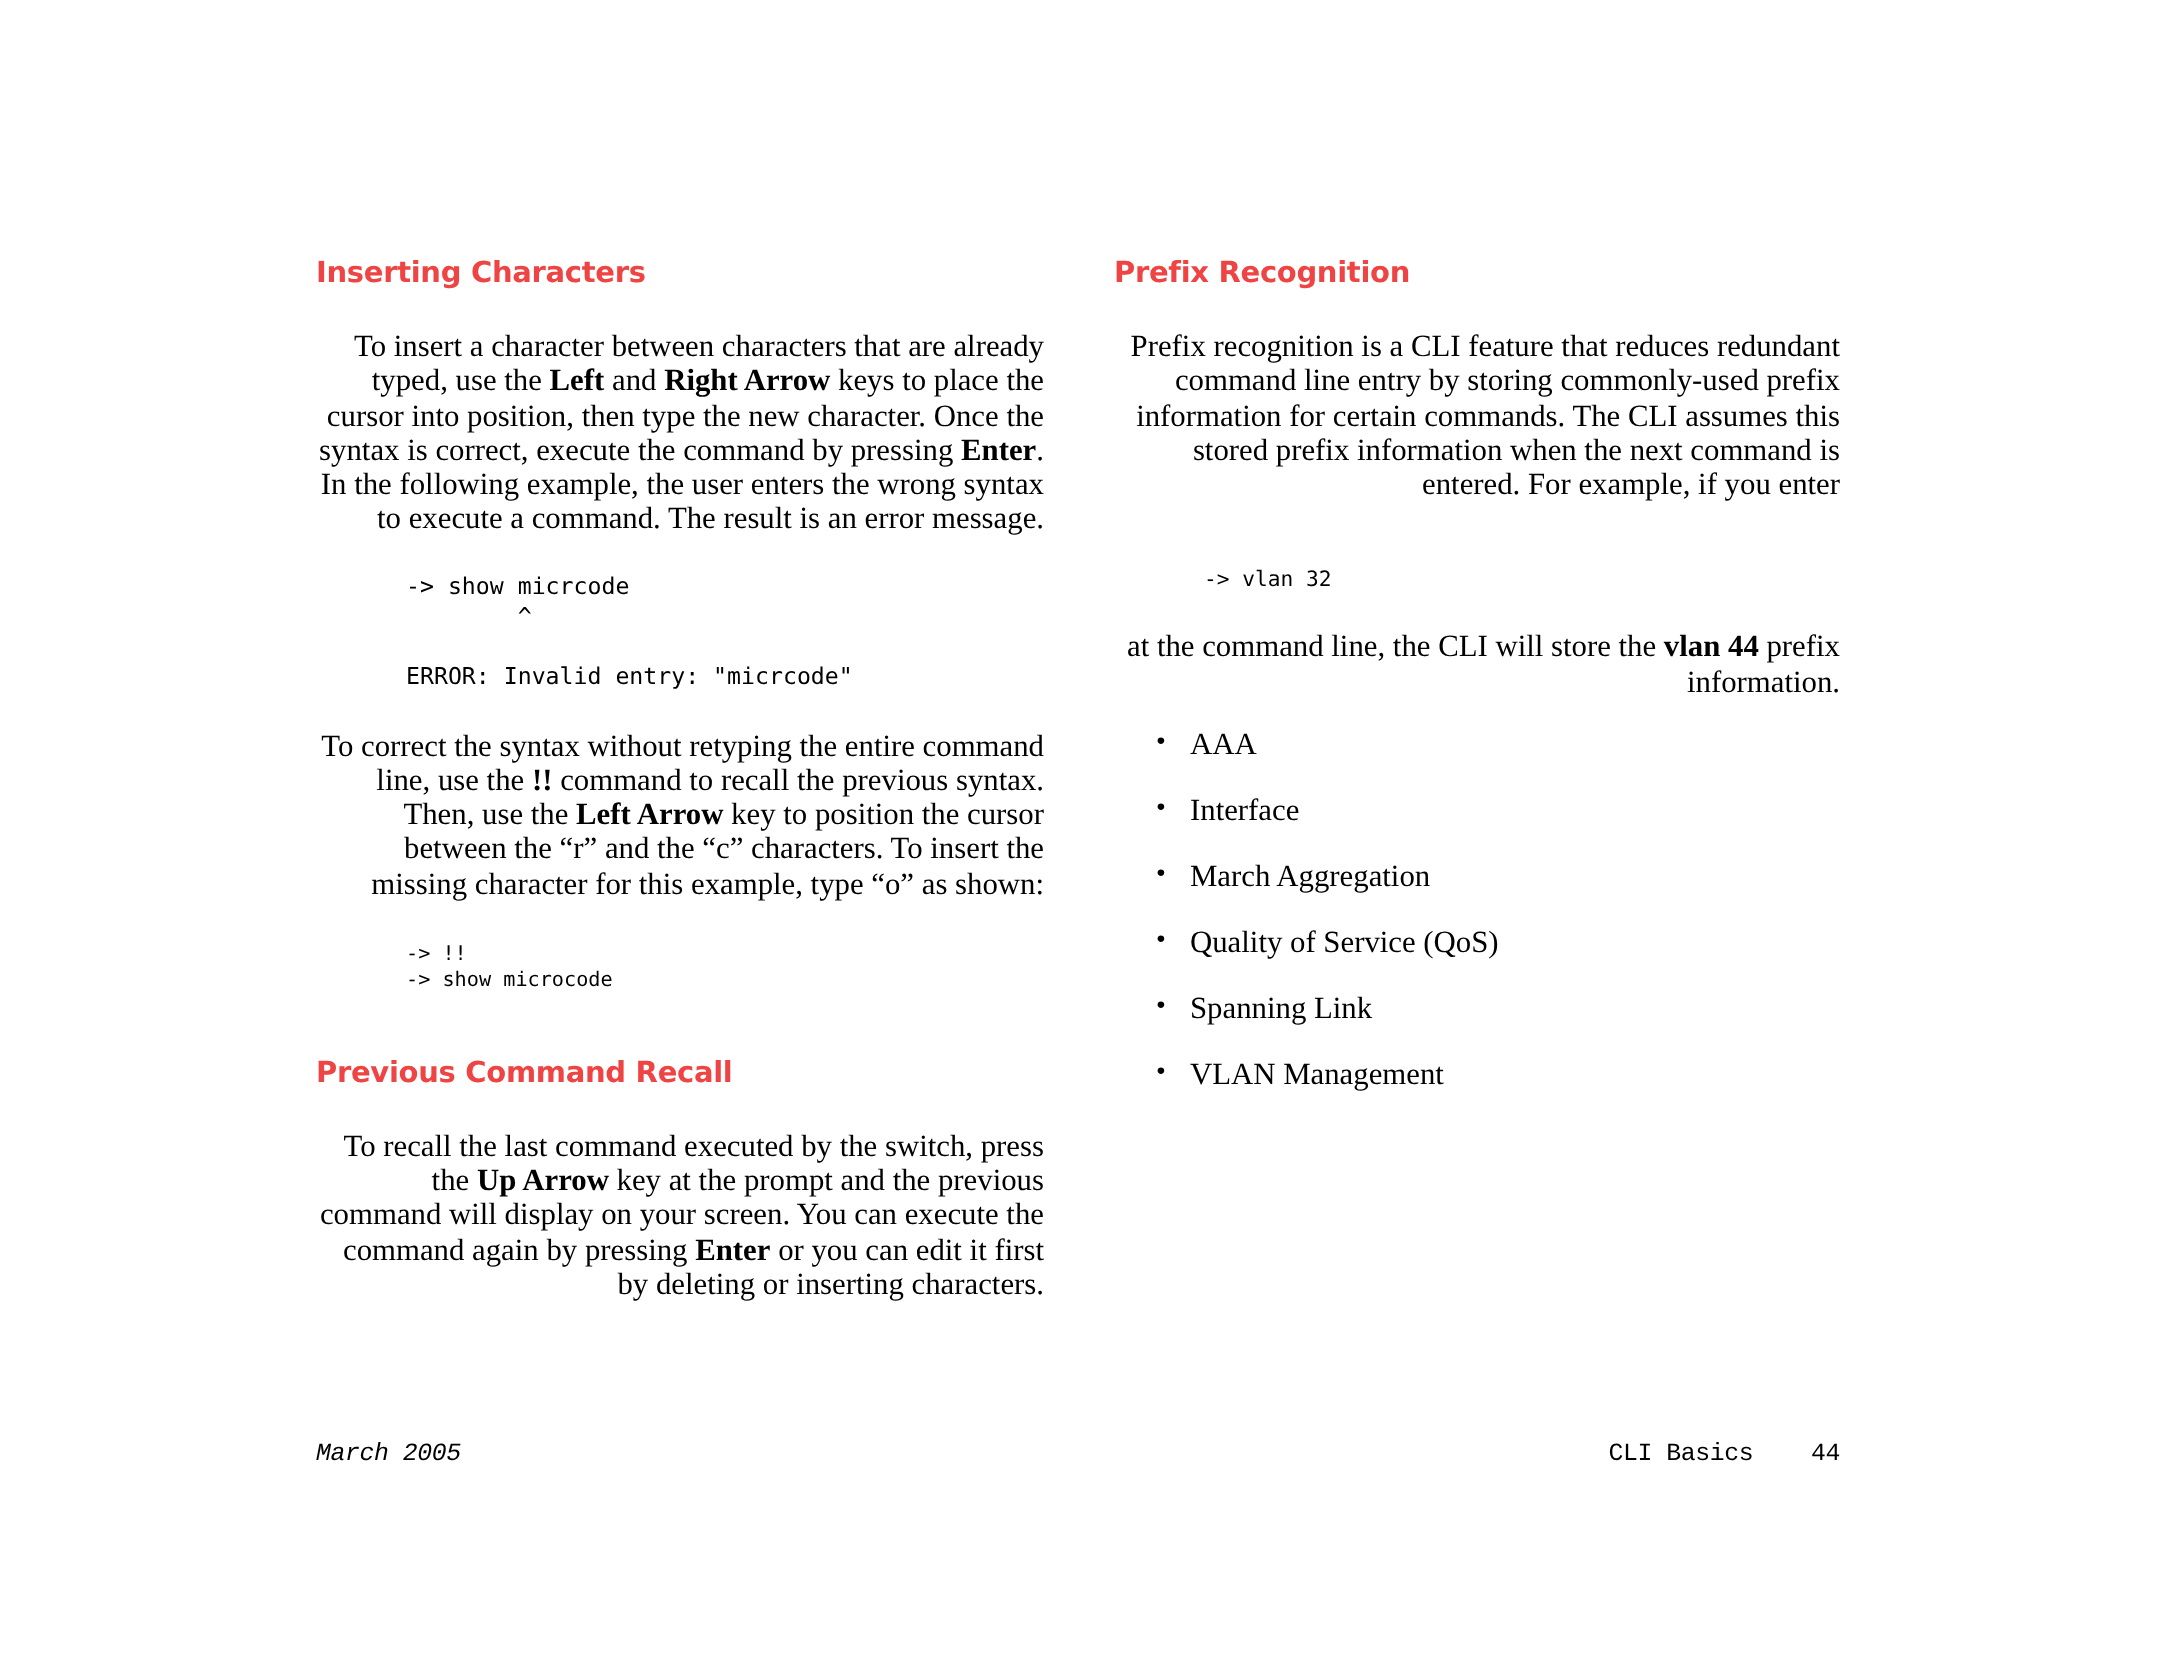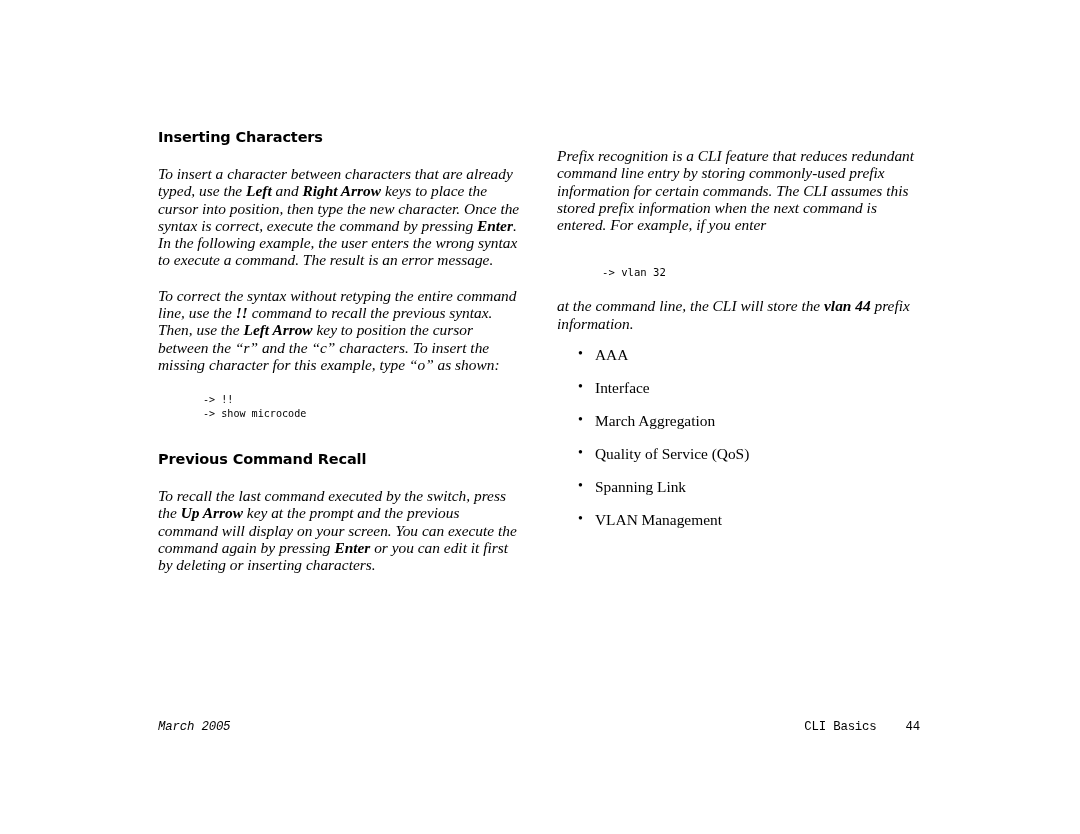--- a/index.html
+++ b/index.html
@@ -27,31 +27,30 @@
   .col-right { left: 557px; width: 363px; }
 
   h2.section-heading {
     font-family: "DejaVu Sans", sans-serif;
     font-weight: bold;
     font-size: 14.5px;
     letter-spacing: -0.15px;
     margin: 0;
     padding: 0;
     line-height: 18px;
-    color: #000000;
+    color: #ef4444;
   }
   h2.section-heading.spaced-above { margin-top: 30px; }
 
   p.body-text {
     font-size: 15.4px;
     line-height: 17.3px;
     margin: 0;
-    text-align: left;
+    text-align: right;
     color: #000;
-    font-style: italic;
   }
   p.body-text.first-after-heading { margin-top: 19px; }
   p.body-text.gap { margin-top: 18px; }
 
   b.inline-bold { font-weight: bold; }
 
   pre.code-block {
     font-family: "DejaVu Sans Mono", monospace;
     color: #000;
     margin: 0;
@@ -125,34 +124,39 @@
 <body>
 
 <div class="page">
 
   <div class="col col-left">
 
     <h2 class="section-heading">Inserting Characters</h2>
 
     <p class="body-text first-after-heading"><span>To insert a character between characters that are already typed, use the </span><b class="inline-bold">Left</b><span> and </span><b class="inline-bold">Right Arrow</b><span> keys to place the cursor into position, then type the new character. Once the syntax is correct, execute the command by pressing </span><b class="inline-bold">Enter</b><span>. In the following example, the user enters the wrong syntax to execute a command. The result is an error message.</span></p>
 
+    <pre class="code-block primary">-&gt; show micrcode
+        ^
+
+ERROR: Invalid entry: "micrcode"</pre>
 
     <p class="body-text gap"><span>To correct the syntax without retyping the entire command line, use the </span><b class="inline-bold">!!</b><span> command to recall the previous syntax. Then, use the </span><b class="inline-bold">Left Arrow</b><span> key to position the cursor between the “r” and the “c” characters. To insert the missing character for this example, type “o” as shown:</span></p>
 
     <pre class="code-block secondary">-&gt; !!
 -&gt; show microcode</pre>
 
     <h2 class="section-heading spaced-above">Previous Command Recall</h2>
 
     <p class="body-text first-after-heading"><span>To recall the last command executed by the switch, press the </span><b class="inline-bold">Up Arrow</b><span> key at the prompt and the previous command will display on your screen. You can execute the command again by pressing </span><b class="inline-bold">Enter</b><span> or you can edit it first by deleting or inserting characters.</span></p>
 
   </div>
 
   <div class="col col-right">
 
+    <h2 class="section-heading">Prefix Recognition</h2>
 
     <p class="body-text first-after-heading">Prefix recognition is a CLI feature that reduces redundant command line entry by storing commonly-used prefix information for certain commands. The CLI assumes this stored prefix information when the next command is entered. For example, if you enter</p>
 
     <pre class="code-block right-example">-&gt; vlan 32</pre>
 
     <p class="body-text gap"><span>at the command line, the CLI will store the </span><b class="inline-bold">vlan 44</b><span> prefix information.</span></p>
 
 
     <ul class="family-list">
       <li><span class="bullet-glyph">•</span><span>AAA</span></li>

